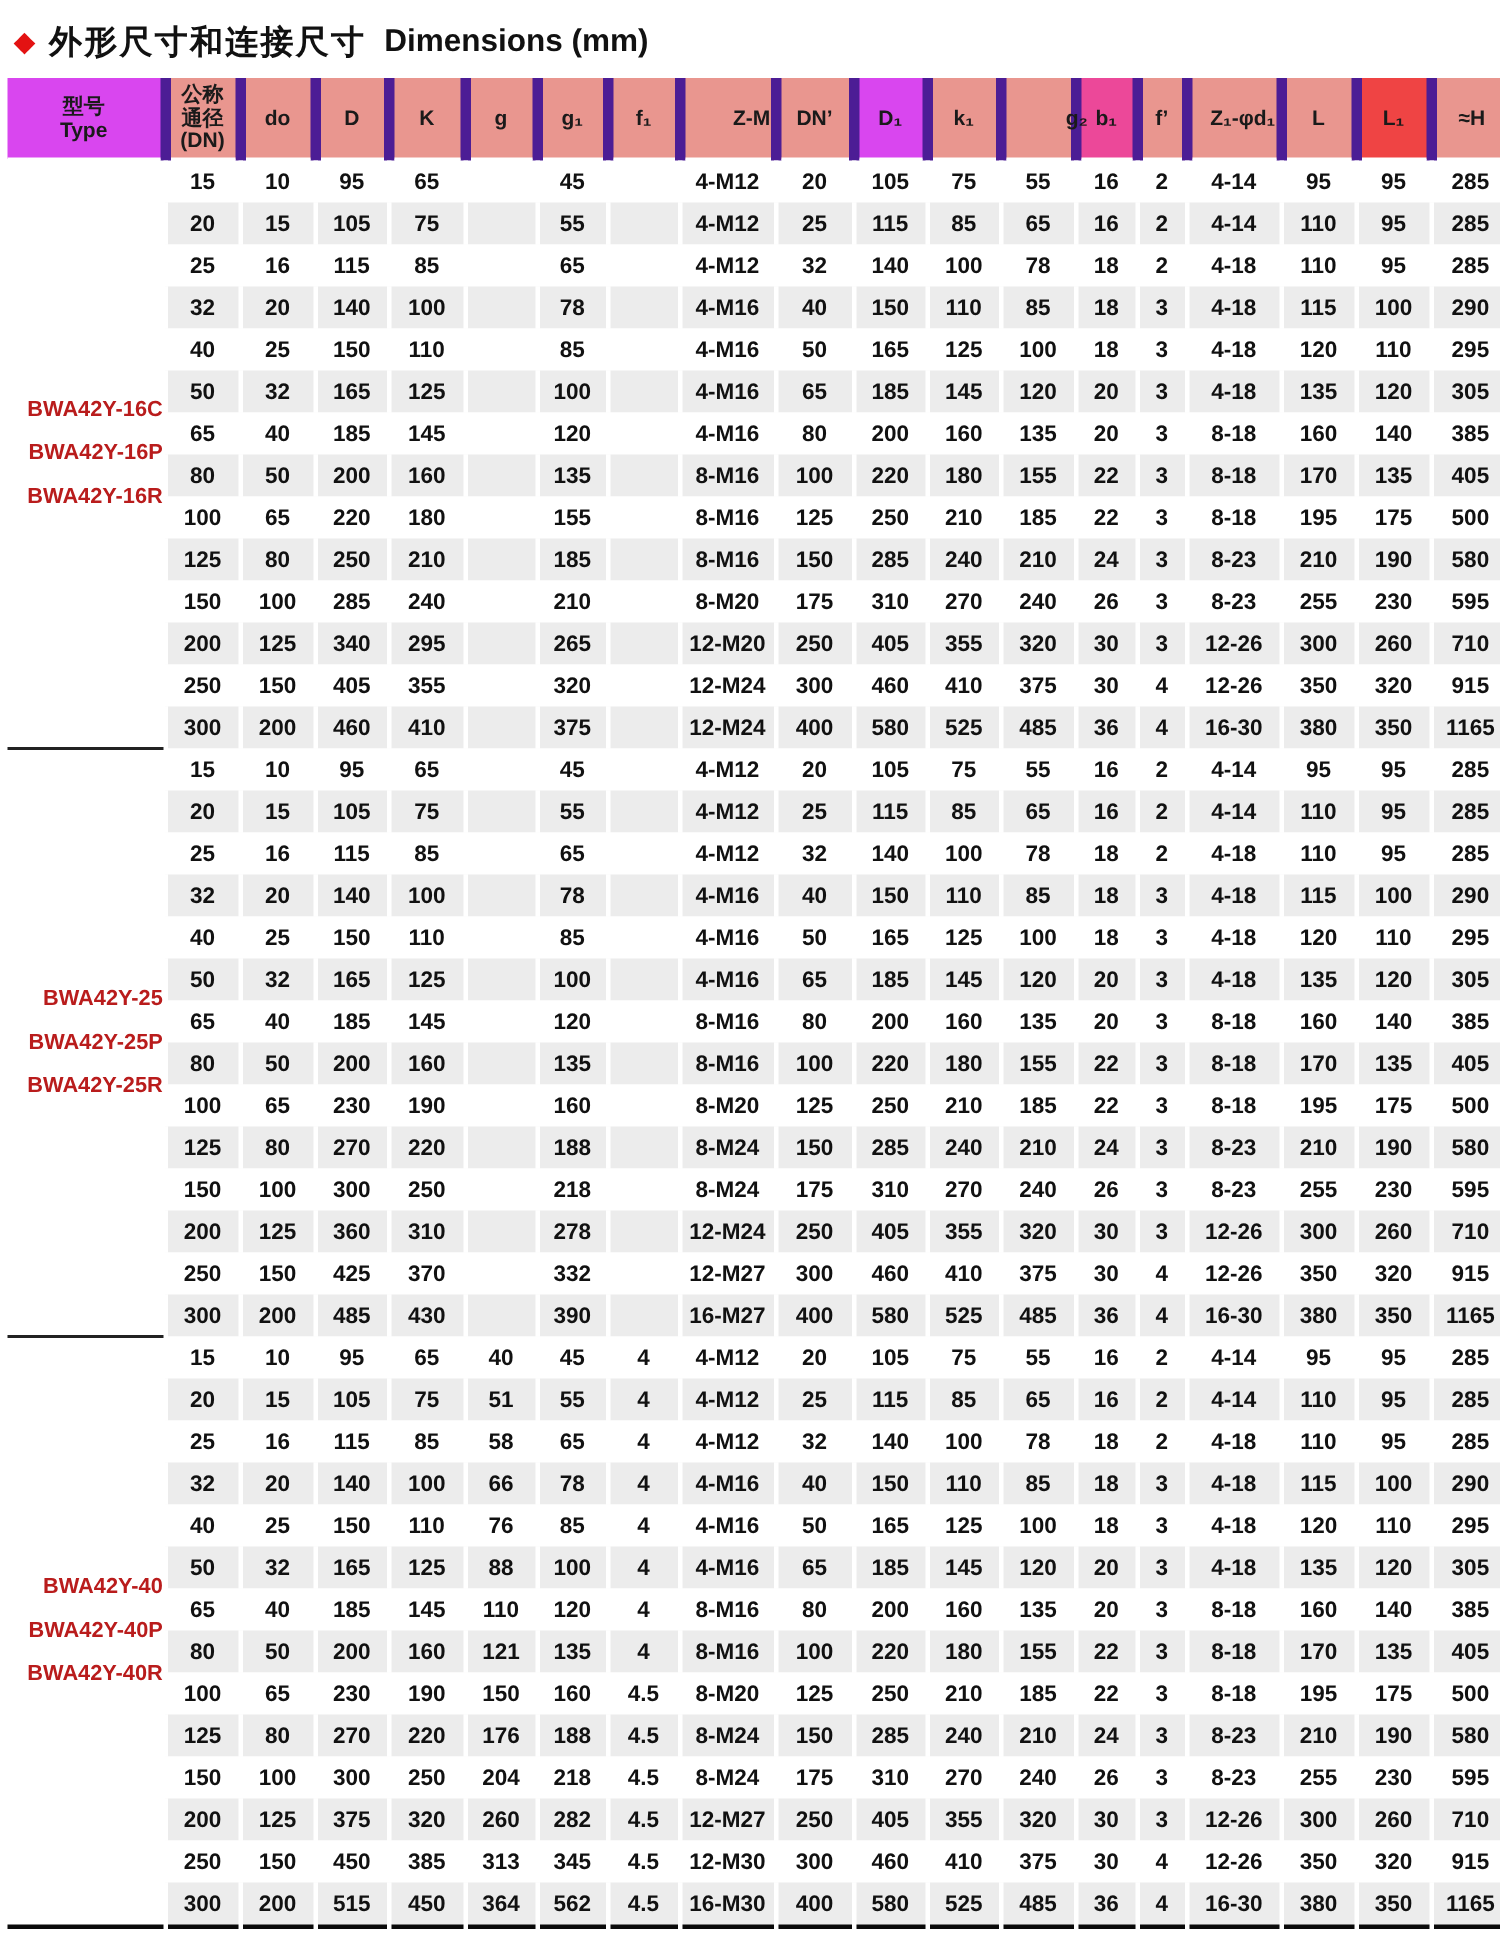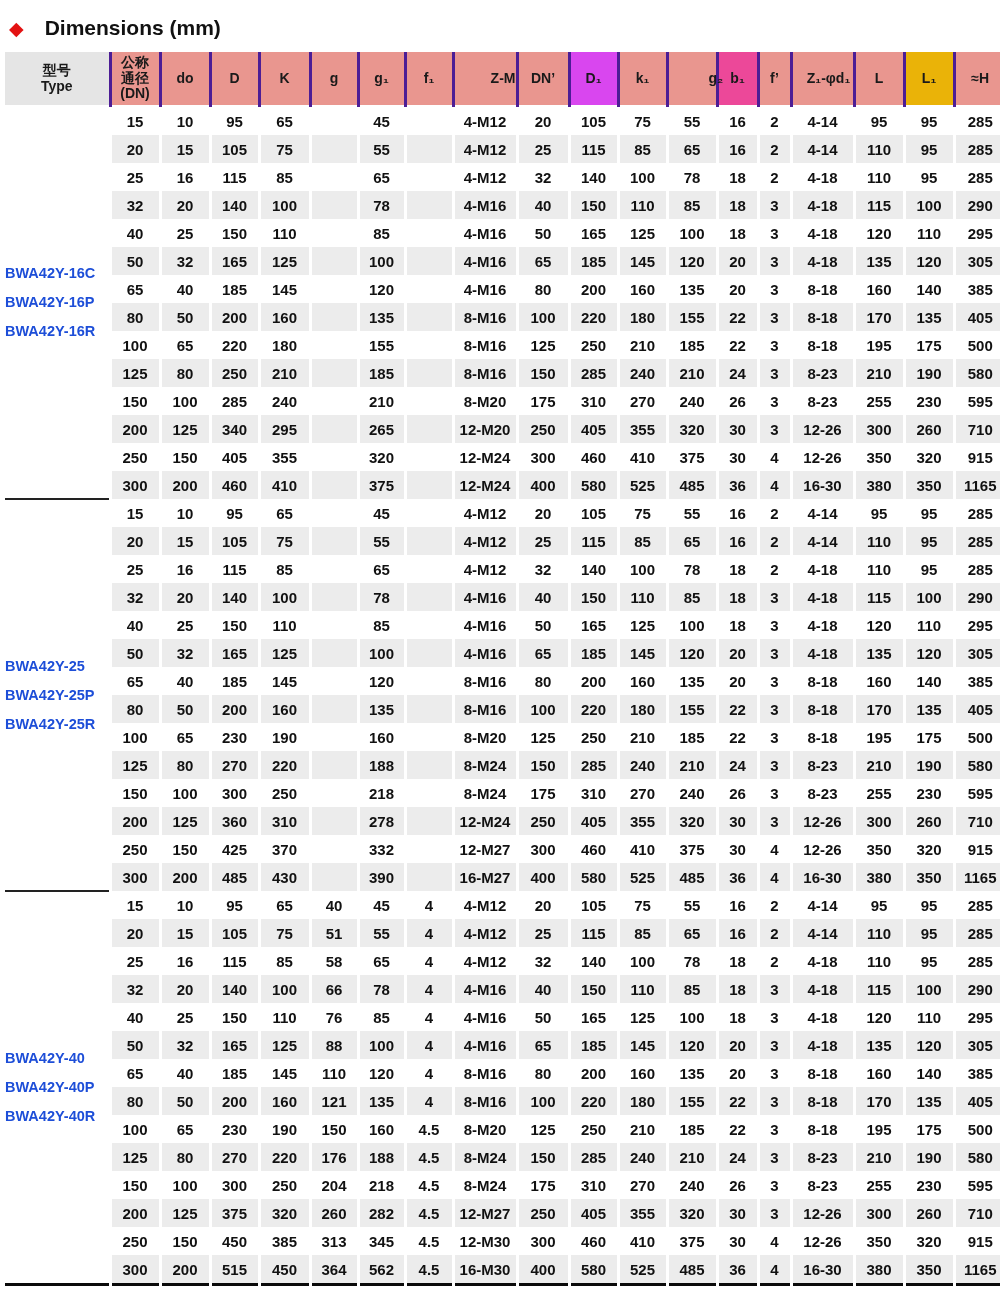--- a/index.html
+++ b/index.html
@@ -20,43 +20,44 @@
 
   table.dim {
     width:990px; table-layout:fixed; border-collapse:collapse;
     border-bottom:3px solid #0a0a0a;
   }
   table.dim th {
     height:53px; padding:0; text-align:center; vertical-align:middle;
     font-size:14px; font-weight:bold; line-height:1.12; color:#1a1a1a;
     border-bottom:2px solid #ffffff;
   }
-  table.dim th + th { border-left:3px solid #4c1d95; }
+  table.dim th + th { border-left:7px solid #4c1d95; }
   table.dim td { padding:0; height:28px; }
   td.d {
     text-align:center; vertical-align:middle;
     font-size:15px; font-weight:bold; color:#111;
     border-left:3px solid #ffffff;
     background:#ffffff;
   }
   tr.alt td.d { background:#ececec; }
   td.type-cell {
-    background:#ffffff; vertical-align:middle; text-align:left;
-    font-size:14.5px; font-weight:bold; color:#1d4ed8;
+    background:#ffffff; vertical-align:middle; text-align:right;
+    font-size:14.5px; font-weight:bold; color:#b91c1c;
     line-height:29px; padding-left:3px; white-space:nowrap;
   }
   td.type-cell.sep { border-bottom:2px solid #222222; }
 </style>
 </head>
 <body>
 
 <div class="page">
 
   <div class="title-row">
     <span class="diamond" style="color: rgb(227, 18, 18);">◆</span>
+    <span class="title-zh">外形尺寸和连接尺寸</span>
     <span class="title-en">Dimensions (mm)</span>
   </div>
 
   <table class="dim">
     <colgroup>
         <col style="width: 105px;">
         <col style="width: 50px;">
         <col style="width: 50px;">
         <col style="width: 49px;">
         <col style="width: 51px;">
@@ -70,21 +71,21 @@
         <col style="width: 50px;">
         <col style="width: 41px;">
         <col style="width: 33px;">
         <col style="width: 63px;">
         <col style="width: 50px;">
         <col style="width: 50px;">
         <col style="width: 51px;">
       </colgroup>
     <thead>
       <tr>
-          <th style="background: #e5e5e5;">
+          <th style="background: #d946ef;">
             <div>型号</div>
             <div>Type</div>
           </th>
           <th style="background: rgb(233, 150, 143);">
             <div>公称</div>
             <div>通径</div>
             <div>(DN)</div>
           </th>
           <th style="background: rgb(233, 150, 143);">
             <div>do</div>
@@ -124,21 +125,21 @@
           </th>
           <th style="background: rgb(233, 150, 143);">
             <div>f’</div>
           </th>
           <th style="background: rgb(233, 150, 143); padding-left: 12px;">
             <div>Z₁-φd₁</div>
           </th>
           <th style="background: rgb(233, 150, 143);">
             <div>L</div>
           </th>
-          <th style="background: #eab308; margin-left: 24px;">
+          <th style="background: #ef4444; margin-left: 24px;">
             <div>L₁</div>
           </th>
           <th style="background: rgb(233, 150, 143);">
             <div>≈H</div>
           </th>
         </tr>
     </thead>
     <tbody>
         <tr>
           <td class="type-cell sep" rowspan="14">

